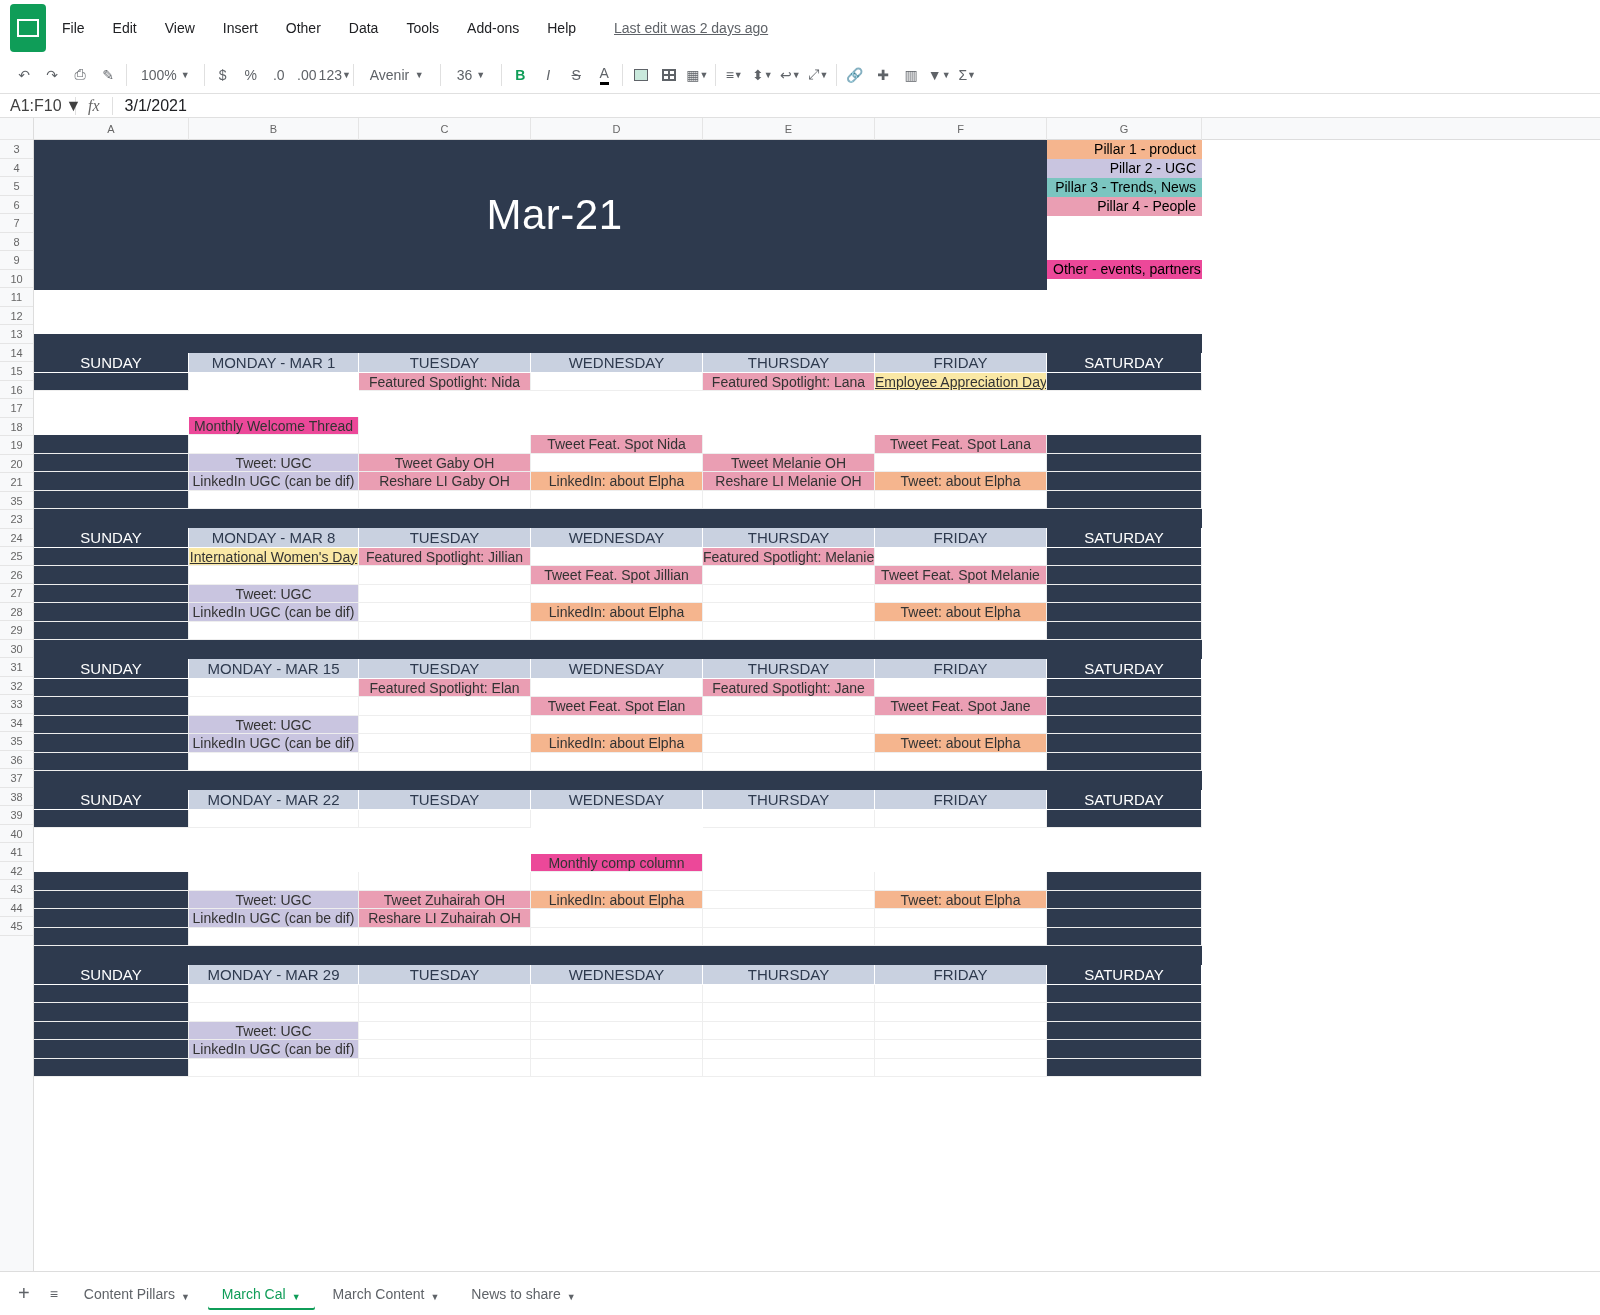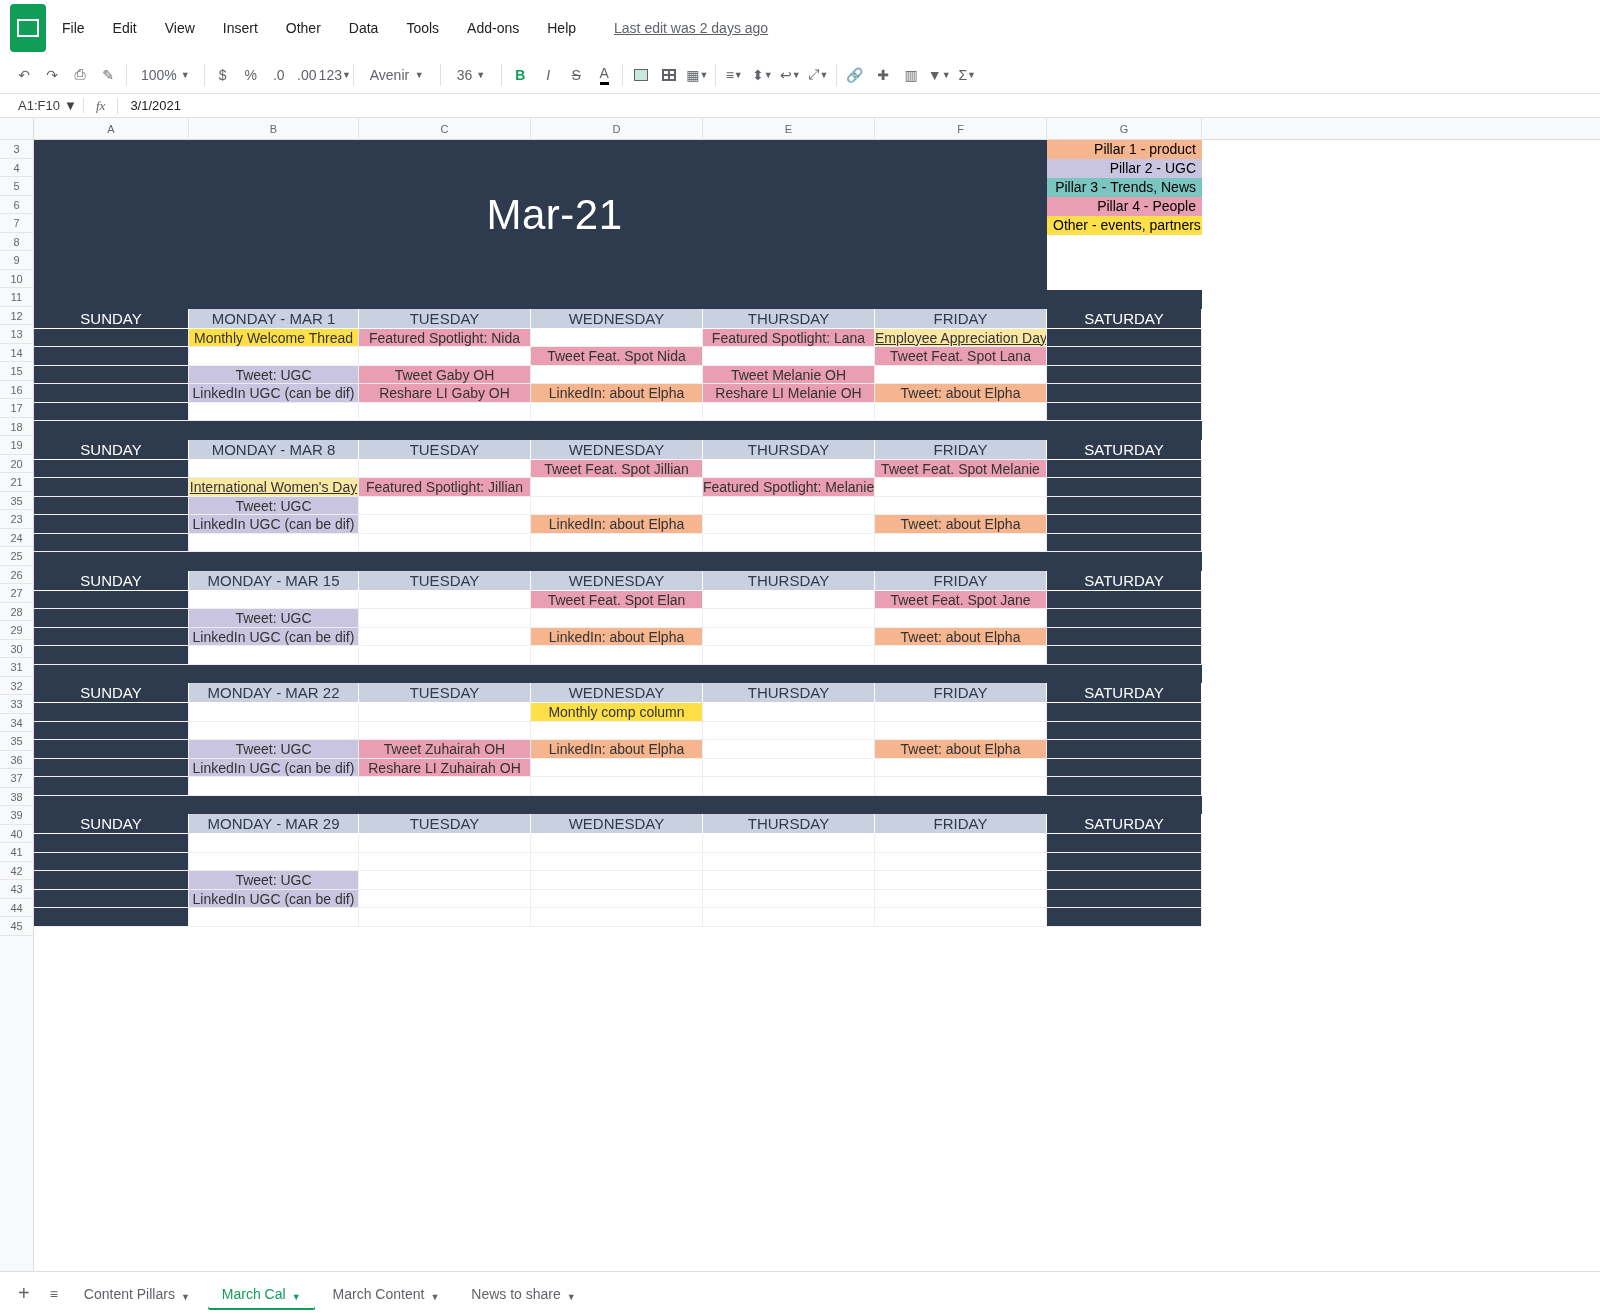--- a/index.html
+++ b/index.html
@@ -25,21 +25,21 @@
 .toolbar .dropdown-arrow { font-size: 9px; color: #5f6368; }
 .tb-btn { width: 20px; height: 20px; display: flex; align-items: center; justify-content: center; cursor: pointer; }
 .tb-bold { font-weight: bold; color: #0f9d58; }
 .tb-italic { font-style: italic; }
 .tb-strike { text-decoration: line-through; }
 .paint-underline { border-bottom: 3px solid #000; padding-bottom: 1px; }
 .fill-box { width: 14px; height: 12px; background: linear-gradient(#c9e9dc,#c9e9dc); border: 1px solid #5f6368; }
 .border-box { width: 14px; height: 12px; border: 1px solid #5f6368; display:grid; grid-template-columns:1fr 1fr; grid-template-rows:1fr 1fr; }
 .border-box div { border: 0.5px solid #5f6368; }
 
-.cellref-row { display: flex; align-items: center; border-bottom: 1px solid #e0e0e0; height: 24px; font-size: 13px; padding-left: 8px; }
+.cellref-row { display: flex; align-items: center; border-bottom: 1px solid #e0e0e0; height: 24px; font-size: 16px; }
 .cellref { width: 76px; padding: 0 10px; color: #404040; border-right: 1px solid #e0e0e0; display:flex; align-items:center; gap:4px; }
 .fx { font-style: italic; font-family: serif; color: #666; padding: 0 12px; border-right: 1px solid #e0e0e0; }
 .formula-val { padding: 0 12px; color: #202124; }
 
 .sheet { position: relative; display: flex; height: calc(100vh - 56px - 38px - 24px - 44px); overflow: auto; }
 .rowhdr-col { width: 34px; background: #f8f9fa; border-right: 1px solid #ddd; }
 .rowhdr { height: 18.5px; font-size: 11px; color: #666; text-align: center; border-bottom: 1px solid #e5e5e5; line-height:18.5px; }
 .rowhdr:first-child { height: 22px; }
 
 .grid { flex: 1; position: relative; }
@@ -48,21 +48,21 @@
 
 .content { position: relative; }
 .band { display: grid; grid-template-columns: 155px 170px 172px 172px 172px 172px 155px; }
 .hero { background: #2e3a4e; color: #fff; font-size: 42px; text-align: center; height: 150px; display:flex; align-items:center; justify-content:center; grid-column: 1 / 7; letter-spacing:0.5px;padding-left:28px; }
 .legend-col { grid-column: 7 / 8; }
 .legend-item { height: 19px; text-align: right; padding: 0 6px; font-size: 14px; line-height:19px; white-space:nowrap; overflow:visible; }
 .p1 { background: #f5b58e; }
 .p2 { background: #c9c5e0; }
 .p3 { background: #7bc5c0; }
 .p4 { background: #ea9eb3; }
-.p5 { background: #fde047; }
+.p5 { background: #ec4899; margin-top: 44px; }
 .yellow { background: #fae8a5; text-decoration: underline; }
 .dayhdr { background: #c9d1e0; text-align: center; font-size: 15px; color: #2e3a4e; height: 20px; line-height:20px; border-right:1px solid #fff; border-bottom:1px solid #fff; }
 .sunday-col, .saturday-col { background: #2e3a4e; color: #fff; }
 .divider { background: #2e3a4e; height: 18.5px; grid-column: 1 / 8; }
 
 .cell { height: 18.5px; text-align: center; font-size: 14px; line-height:18.5px; white-space:nowrap; overflow:hidden; border-right:1px solid #eee; border-bottom:1px solid #eee; color:#333; }
 .weekend { background: #2e3a4e; }
 
 .sheettabs { display: flex; align-items: center; border-top: 1px solid #ddd; height: 44px; padding: 0 10px; gap: 4px; font-size: 14px; }
 .sheettabs .addtab { font-size: 20px; color: #5f6368; padding: 0 8px; cursor:pointer; }
@@ -295,34 +295,34 @@
           <div class="dayhdr sunday-col" style="background: rgb(46, 58, 78); color: rgb(255, 255, 255);">SUNDAY</div>
           <div class="dayhdr">MONDAY - MAR 8</div>
           <div class="dayhdr">TUESDAY</div>
           <div class="dayhdr">WEDNESDAY</div>
           <div class="dayhdr">THURSDAY</div>
           <div class="dayhdr">FRIDAY</div>
           <div class="dayhdr sunday-col" style="background: rgb(46, 58, 78); color: rgb(255, 255, 255);">SATURDAY</div>
         </div>
         <div class="band">
           <div class="cell weekend"></div>
-          <div class="cell"></div>
-          <div class="cell"></div>
-          <div class="cell p4">Tweet Feat. Spot Jillian</div>
-          <div class="cell"></div>
-          <div class="cell p4">Tweet Feat. Spot Melanie</div>
-          <div class="cell weekend"></div>
-        </div>
-        <div class="band">
-          <div class="cell weekend"></div>
           <div class="cell yellow">International Women's Day</div>
           <div class="cell p4">Featured Spotlight: Jillian</div>
           <div class="cell"></div>
           <div class="cell p4">Featured Spotlight: Melanie</div>
           <div class="cell"></div>
+          <div class="cell weekend"></div>
+        </div>
+        <div class="band">
+          <div class="cell weekend"></div>
+          <div class="cell"></div>
+          <div class="cell"></div>
+          <div class="cell p4">Tweet Feat. Spot Jillian</div>
+          <div class="cell"></div>
+          <div class="cell p4">Tweet Feat. Spot Melanie</div>
           <div class="cell weekend"></div>
         </div>
         <div class="band">
           <div class="cell weekend"></div>
           <div class="cell p2">Tweet: UGC</div>
           <div class="cell"></div>
           <div class="cell"></div>
           <div class="cell"></div>
           <div class="cell"></div>
           <div class="cell weekend"></div>
@@ -349,20 +349,29 @@
           <div class="divider"></div>
         </div>
         <div class="band">
           <div class="dayhdr sunday-col" style="background: rgb(46, 58, 78); color: rgb(255, 255, 255);">SUNDAY</div>
           <div class="dayhdr">MONDAY - MAR 15</div>
           <div class="dayhdr">TUESDAY</div>
           <div class="dayhdr">WEDNESDAY</div>
           <div class="dayhdr">THURSDAY</div>
           <div class="dayhdr">FRIDAY</div>
           <div class="dayhdr sunday-col" style="background: rgb(46, 58, 78); color: rgb(255, 255, 255);">SATURDAY</div>
+        </div>
+        <div class="band">
+          <div class="cell weekend"></div>
+          <div class="cell"></div>
+          <div class="cell p4">Featured Spotlight: Elan</div>
+          <div class="cell"></div>
+          <div class="cell p4">Featured Spotlight: Jane</div>
+          <div class="cell"></div>
+          <div class="cell weekend"></div>
         </div>
         <div class="band">
           <div class="cell weekend"></div>
           <div class="cell"></div>
           <div class="cell"></div>
           <div class="cell p4">Tweet Feat. Spot Elan</div>
           <div class="cell"></div>
           <div class="cell p4">Tweet Feat. Spot Jane</div>
           <div class="cell weekend"></div>
         </div>

